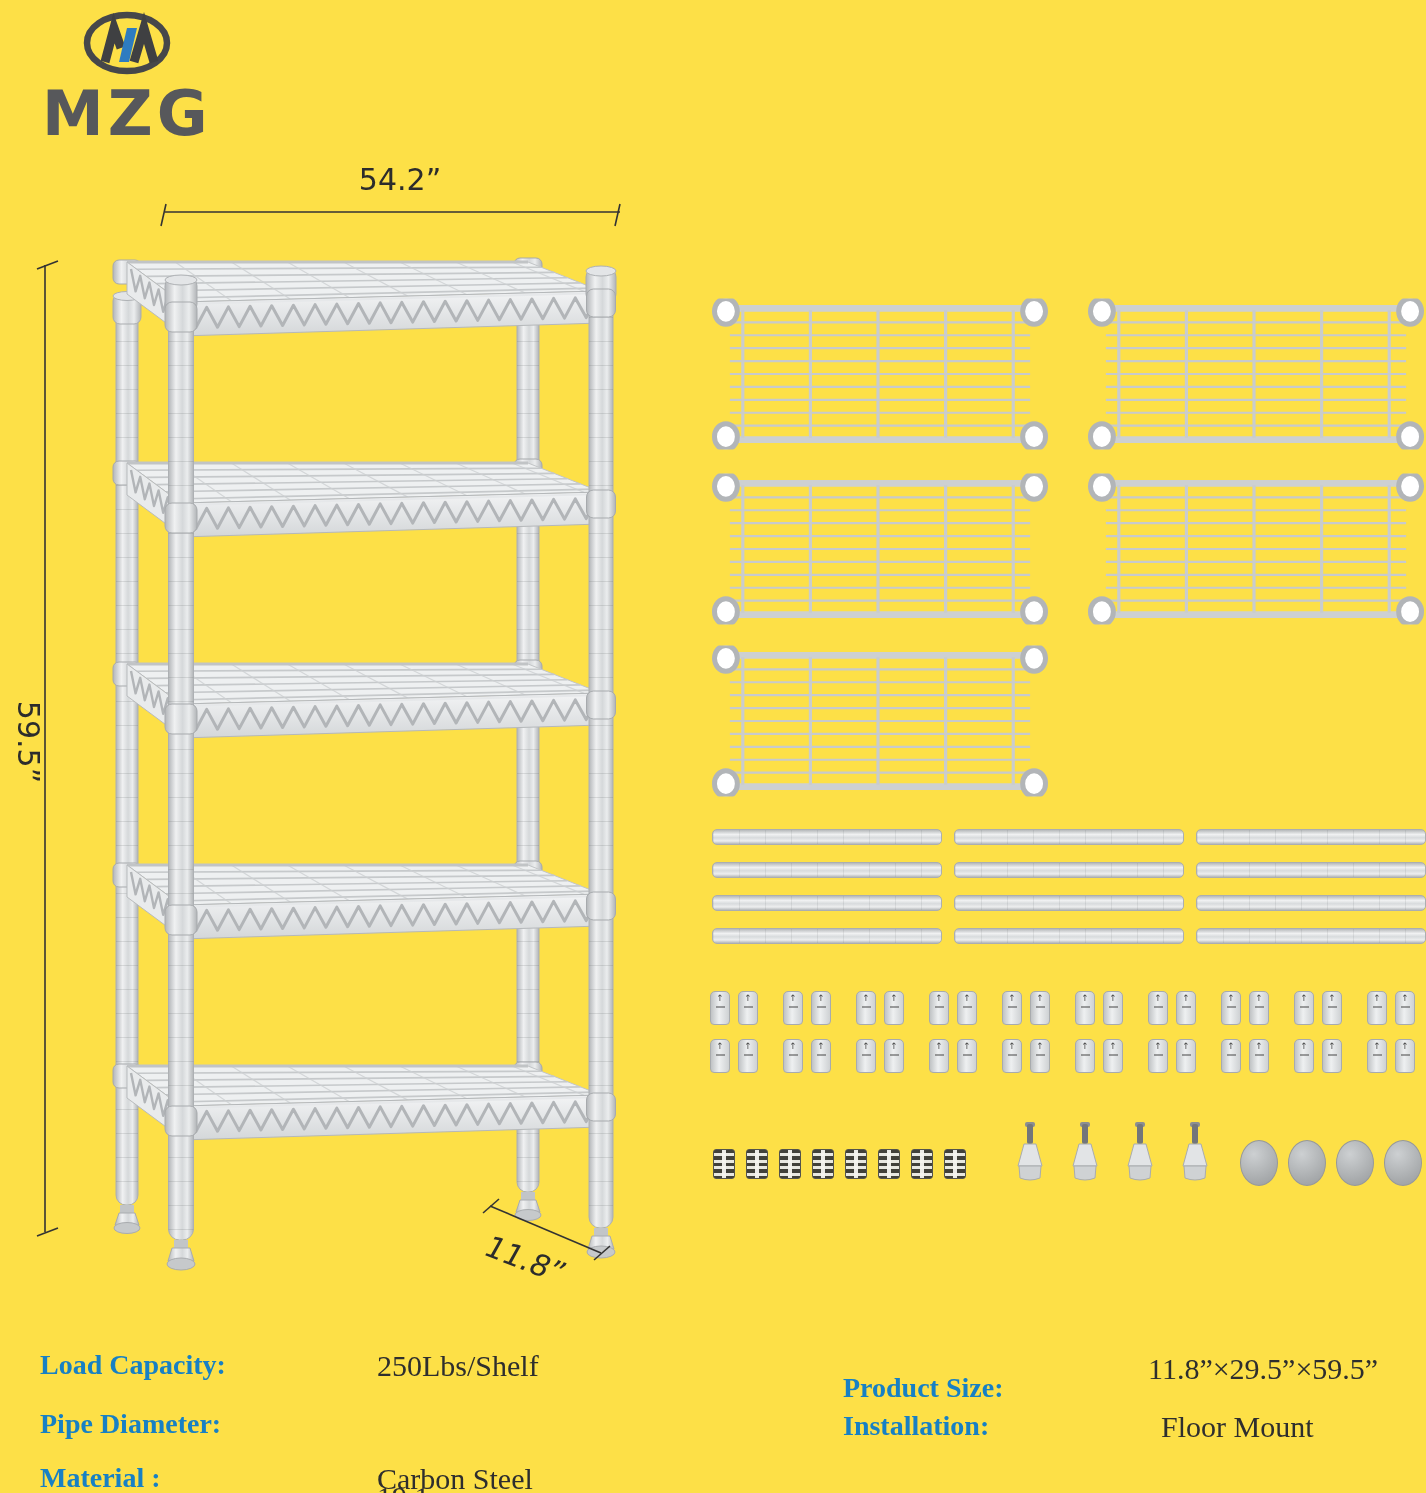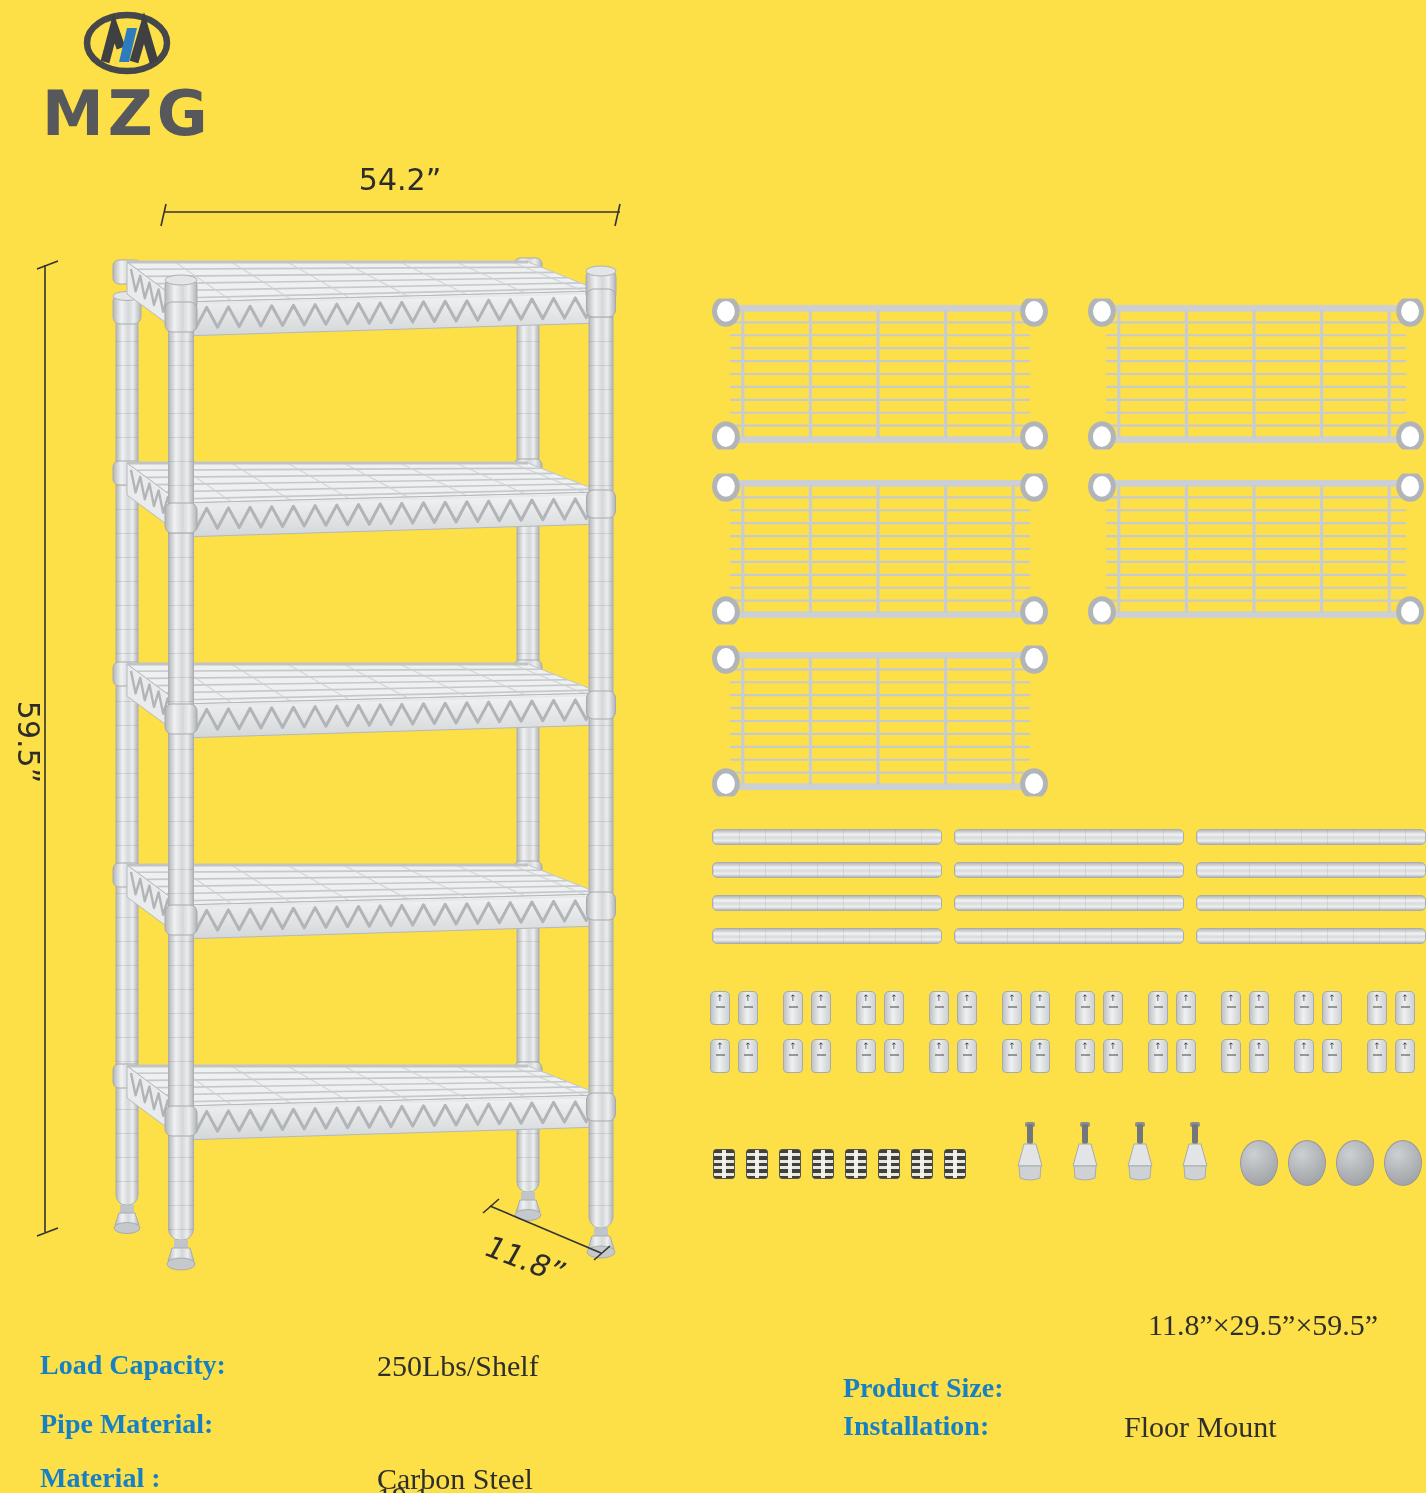--- a/index.html
+++ b/index.html
@@ -531,24 +531,24 @@
   <div id="caps">
       <div class="cap"></div>
       <div class="cap"></div>
       <div class="cap"></div>
       <div class="cap"></div>
     </div>
 
   <div id="specs-left">
       <div class="spec-label" style="left: 40px; top: 1349px; color: rgb(23, 128, 196);">Load Capacity:</div>
       <div class="spec-value" style="left: 377px; top: 1349px; color: rgb(46, 46, 46);">250Lbs/Shelf</div>
-      <div class="spec-label" style="left: 40px; top: 1408px; color: rgb(23, 128, 196);">Pipe Material:</div>
+      <div class="spec-label" style="left: 40px; top: 1408px; color: rgb(23, 128, 196);">Pipe Diameter:</div>
       <div class="spec-value" style="left: 377px; top: 1480px; color: rgb(46, 46, 46);">19.1mm</div>
       <div class="spec-label" style="left: 40px; top: 1462px; color: rgb(23, 128, 196);">Material :</div>
       <div class="spec-value" style="left: 377px; top: 1462px; color: rgb(46, 46, 46);">Carbon Steel</div>
     </div>
   <div id="specs-right">
       <div class="spec-label" style="left: 843px; top: 1352px; color: rgb(23, 128, 196); margin-top: 20px;">Product Size:</div>
-      <div class="spec-value" style="left: 1148px; top: 1308px; color: rgb(46, 46, 46);">11.8”×29.5”×59.5”</div>
+      <div class="spec-value" style="left: 1148px; top: 1352px; color: rgb(46, 46, 46);">11.8”×29.5”×59.5”</div>
       <div class="spec-label" style="left: 843px; top: 1410px; color: rgb(23, 128, 196);">Installation:</div>
-      <div class="spec-value" style="left: 1124px; top: 1410px; color: rgb(46, 46, 46);">Floor Mount</div>
+      <div class="spec-value" style="left: 1161px; top: 1410px; color: rgb(46, 46, 46);">Floor Mount</div>
     </div>
 </div>
 
 </body></html>

